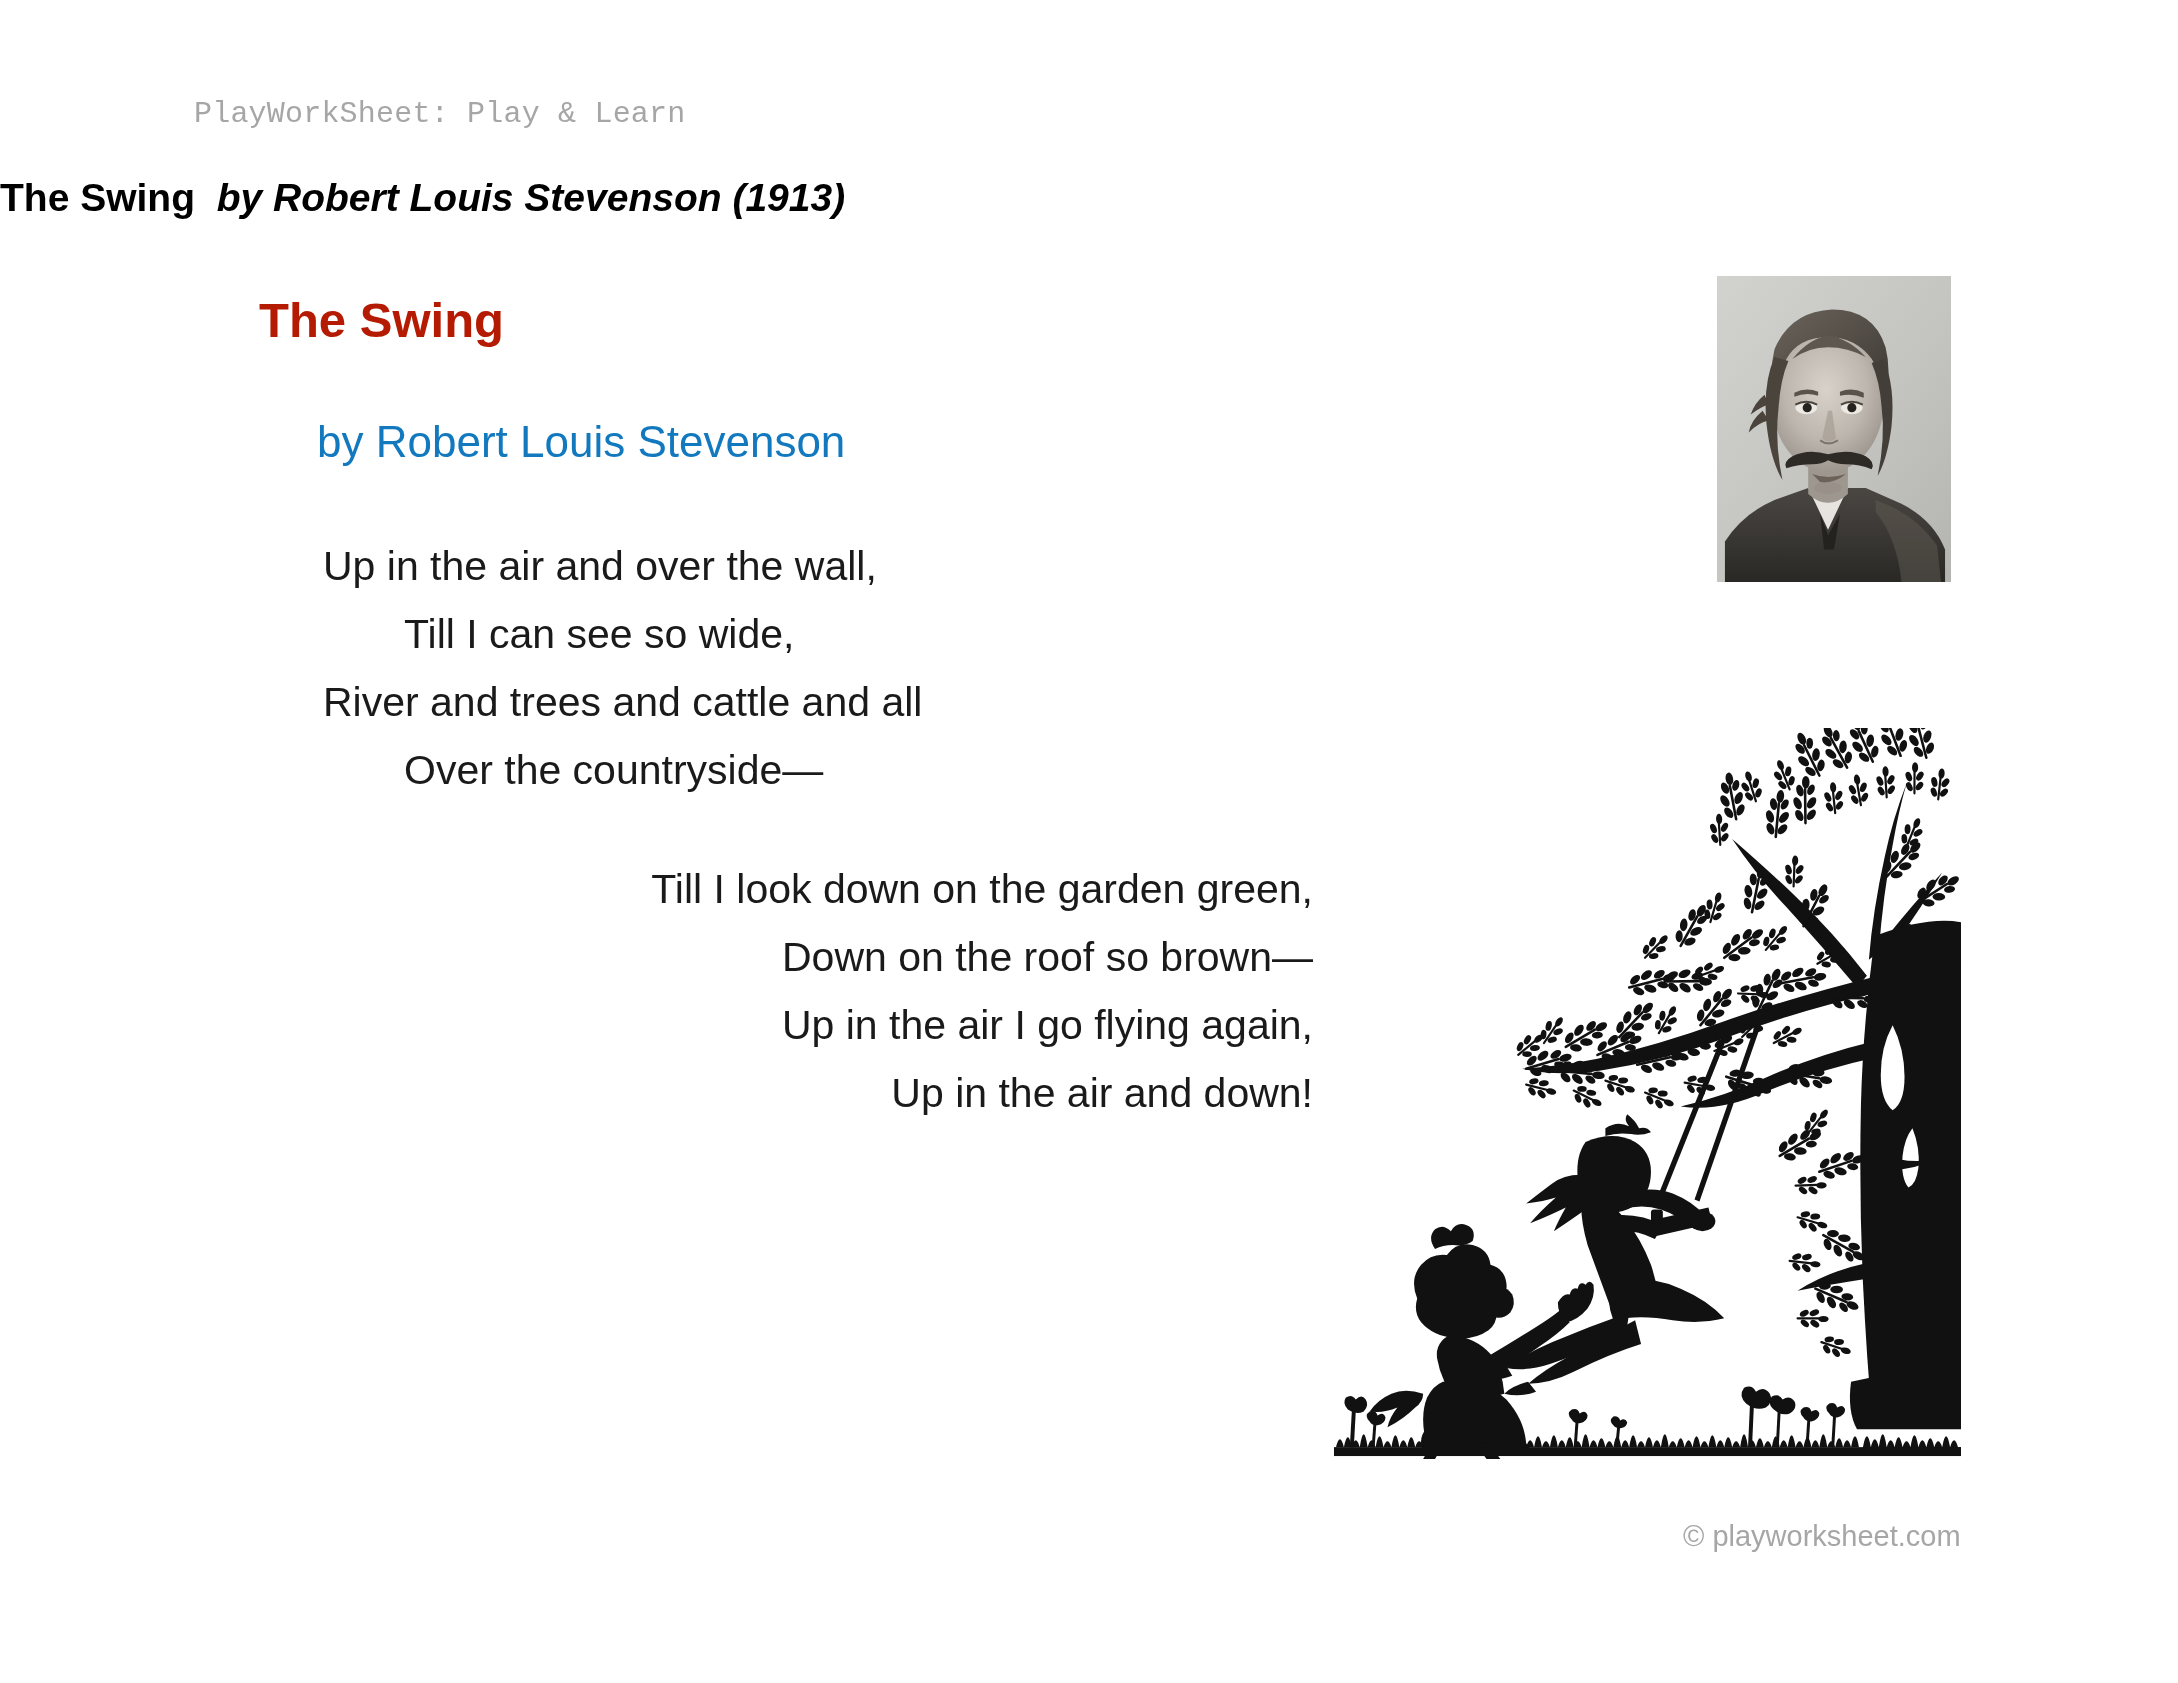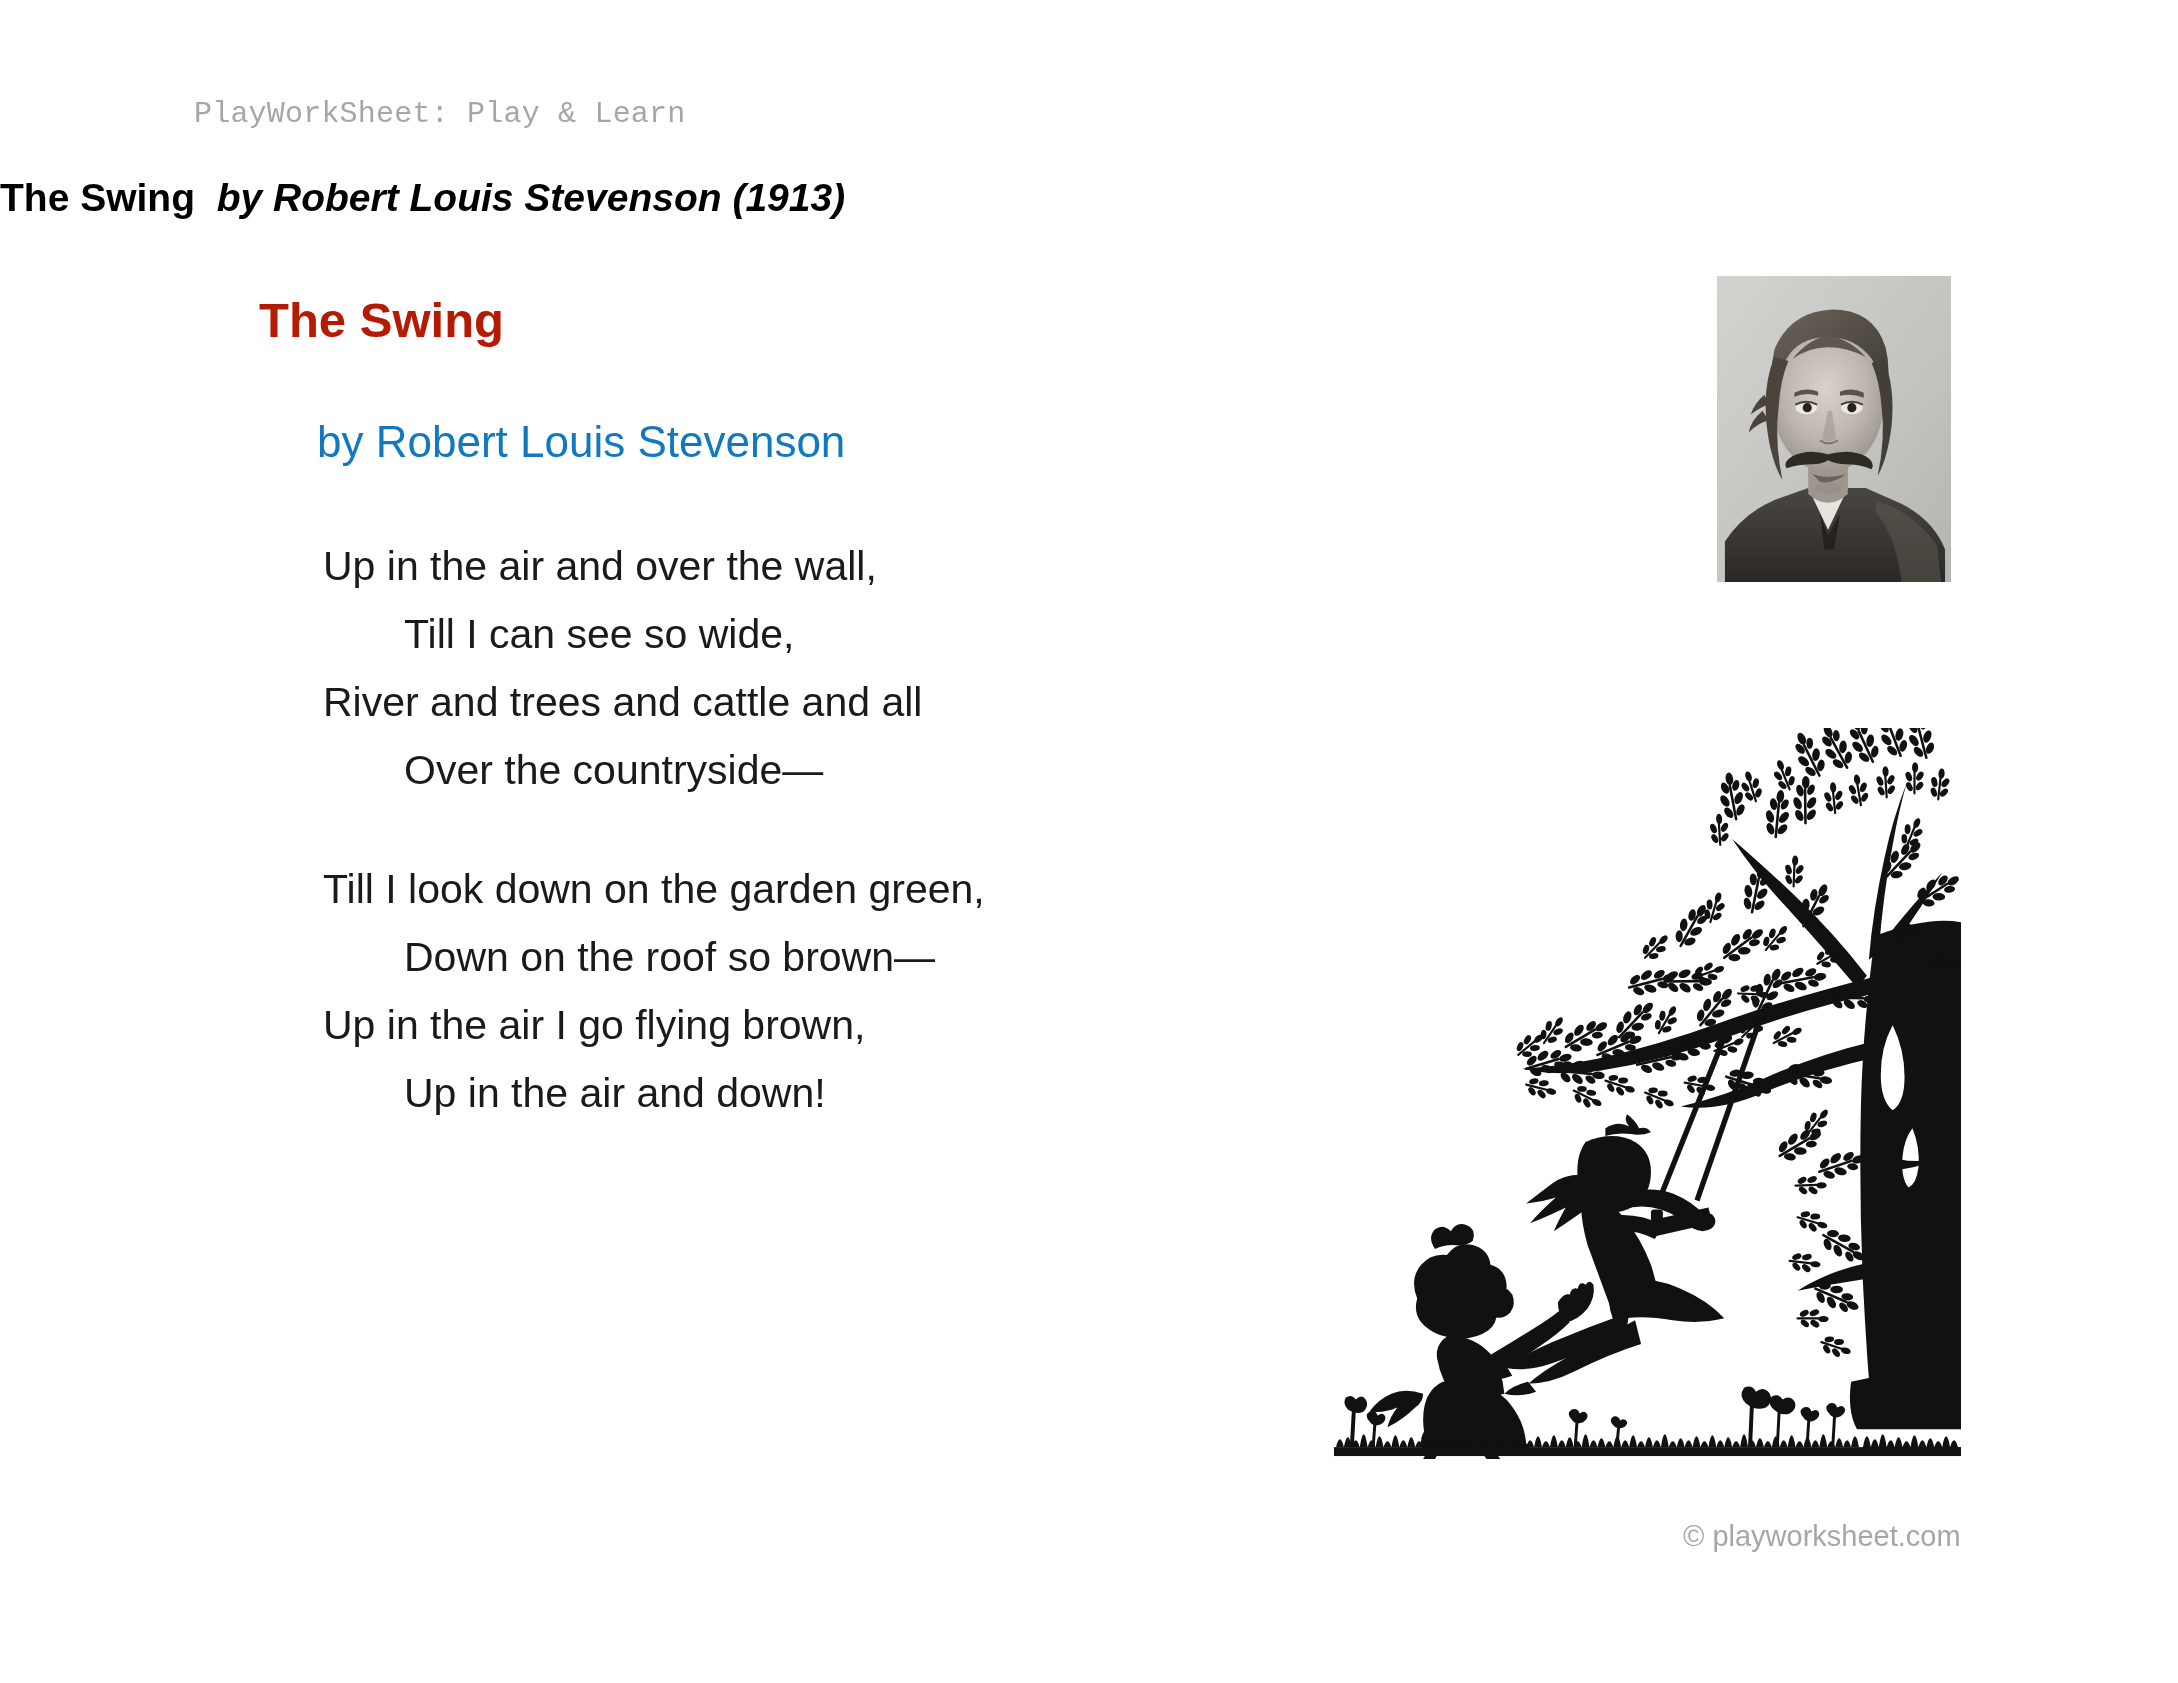--- a/index.html
+++ b/index.html
@@ -61,21 +61,21 @@
     white-space: nowrap;
     margin-top: 33px;
   }
   .poem-body {
     position: absolute;
     left: 323px;
     top: 532px;
     width: 990px;
   }
   .stanza { margin: 0 0 51px 0; }
-  .stanza:last-child { margin-bottom: 0; }
+  .stanza:last-child { margin-bottom: 0; text-align: right; }
   .line {
     font-size: 41px;
     line-height: 68px;
     color: #1a1a1a;
     white-space: pre;
   }
   .line.indent { padding-left: 81px; }
 
   
   .portrait {
@@ -125,21 +125,21 @@
 <div class="poem-body">
     <div class="stanza">
       <div class="line">Up in the air and over the wall,</div>
       <div class="line indent">Till I can see so wide,</div>
       <div class="line">River and trees and cattle and all</div>
       <div class="line indent">Over the countryside—</div>
     </div>
     <div class="stanza">
       <div class="line">Till I look down on the garden green,</div>
       <div class="line indent">Down on the roof so brown—</div>
-      <div class="line">Up in the air I go flying brown,</div>
+      <div class="line">Up in the air I go flying again,</div>
       <div class="line indent">Up in the air and down!</div>
     </div>
   </div>
 
 <div class="portrait">
   <svg viewBox="0 0 236 309" preserveAspectRatio="xMidYMid slice">
     <defs>
       <linearGradient id="bgGrad" x1="0" y1="0" x2="1" y2="1">
         <stop offset="0%" stop-color="#d2d2cf"></stop>
         <stop offset="55%" stop-color="#c4c4c1"></stop>

